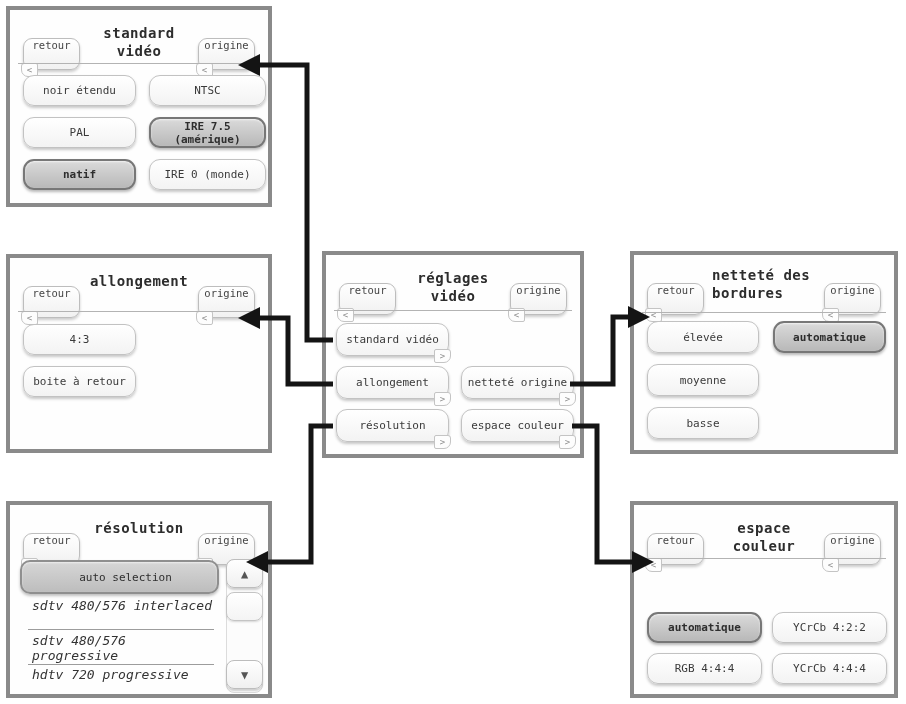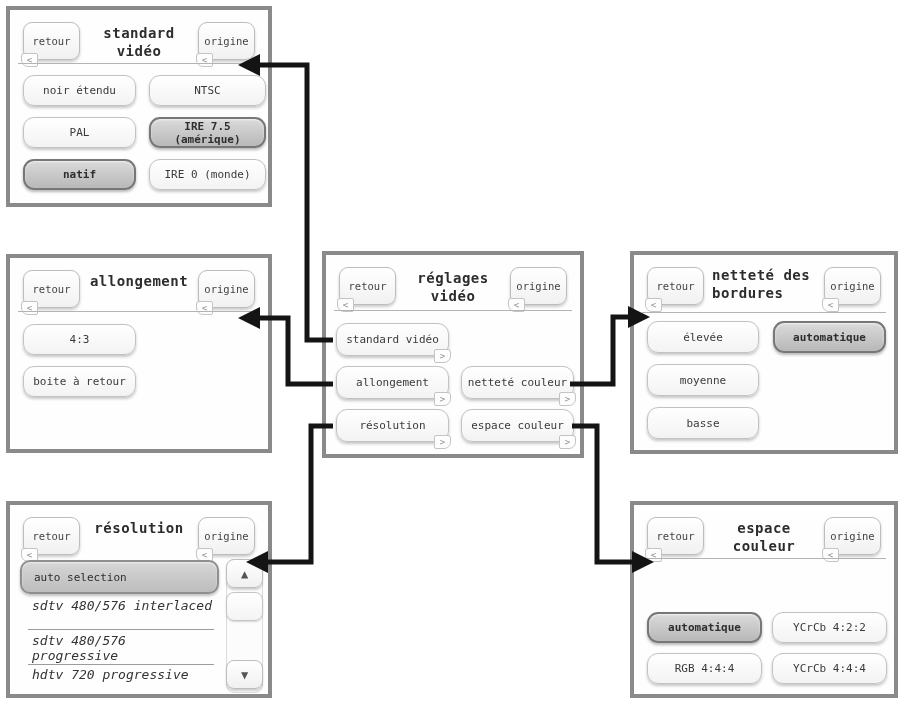--- a/index.html
+++ b/index.html
@@ -18,24 +18,24 @@
     font-weight:bold;font-size:14px;letter-spacing:.5px;color:#2d2d2d;line-height:1.25;
   }
   .panel-title .tt{position:relative;display:inline-block;}
   .panel-title .tt::after{
     content:"";position:absolute;right:-26px;bottom:-16px;width:92px;height:34px;
     background-image:radial-gradient(#c6c6c6 .8px, transparent 1px);
     background-size:4px 4px;z-index:-1;opacity:.85;
   }
   .panel-title.two-line{text-align:left;top:12px;left:78px;right:68px;text-decoration:underline;}
   .nav-btn{
-    position:absolute;top:12px;width:57px;height:38px;border:1.5px solid #bdbdbd;border-radius:9px;
+    position:absolute;top:28px;width:57px;height:32px;border:1.5px solid #bdbdbd;border-radius:9px;
     background:linear-gradient(180deg,#ffffff,#f1f1f1);
     box-shadow:0 2px 3px rgba(0,0,0,.20);
-    display:flex;align-items:center;justify-content:center;
+    display:flex;justify-content:center;
     font-size:10.5px;color:#444;box-sizing:border-box;
   }
   .nav-btn.left{left:13px;} .nav-btn.right{right:13px;}
   .corner-tab{
     position:absolute;width:17px;height:14px;background:#fdfdfd;border:1px solid #c4c4c4;
     display:flex;align-items:center;justify-content:center;font-size:9px;color:#909090;
     box-sizing:border-box;line-height:1;
   }
   .corner-tab.tab-left{left:-3px;bottom:-8px;border-radius:3px 2px 2px 7px;}
   .corner-tab.tab-right{right:-3px;bottom:-8px;border-radius:2px 3px 7px 2px;}
@@ -53,21 +53,21 @@
     color:#2e2e2e;
     font-weight:bold;
   }
   .grid{display:grid;position:absolute;}
   .hidden-cell{visibility:hidden;}
   
   .sel-row{
     position:absolute;left:10px;top:55px;width:199px;height:34px;border:2px solid #8f8f8f;border-radius:10px;
     background:linear-gradient(180deg,#d6d6d6,#bdbdbd);
     box-shadow:inset 0 1px 2px rgba(255,255,255,.6), 0 2px 3px rgba(0,0,0,.25);
-    display:flex;align-items:center;padding-left:12px;font-size:11px;color:#2e2e2e;box-sizing:border-box;
+    display:flex;align-items:center;padding-left:12px;font-size:11px;color:#2e2e2e;box-sizing:border-box;justify-content:center;
   }
   .list-row{
     position:absolute;left:12px;width:196px;height:28px;display:flex;align-items:flex-start;
     padding-left:10px;font-size:13px;color:#333;box-sizing:border-box;font-style:italic;
   }
   .list-sep{position:absolute;left:18px;width:186px;height:1px;background:#9c9c9c;}
   .scroll-track{
     position:absolute;left:216px;top:54px;width:37px;height:134px;background:#fcfcfc;
     border:1px solid #dcdcdc;border-radius:8px;box-sizing:border-box;
   }
@@ -156,21 +156,21 @@
       <div class="btn">
           <span>standard vidéo</span>
         <span class="corner-tab tab-right">&gt;</span>
         </div>
       <div class="btn hidden-cell"></div>
       <div class="btn">
           <span>allongement</span>
         <span class="corner-tab tab-right">&gt;</span>
         </div>
       <div class="btn">
-          <span>netteté couleur</span>
+          <span>netteté origine</span>
         <span class="corner-tab tab-right">&gt;</span>
         </div>
       <div class="btn">
           <span>résolution</span>
         <span class="corner-tab tab-right">&gt;</span>
         </div>
       <div class="btn">
           <span>espace couleur</span>
         <span class="corner-tab tab-right">&gt;</span>
         </div>

